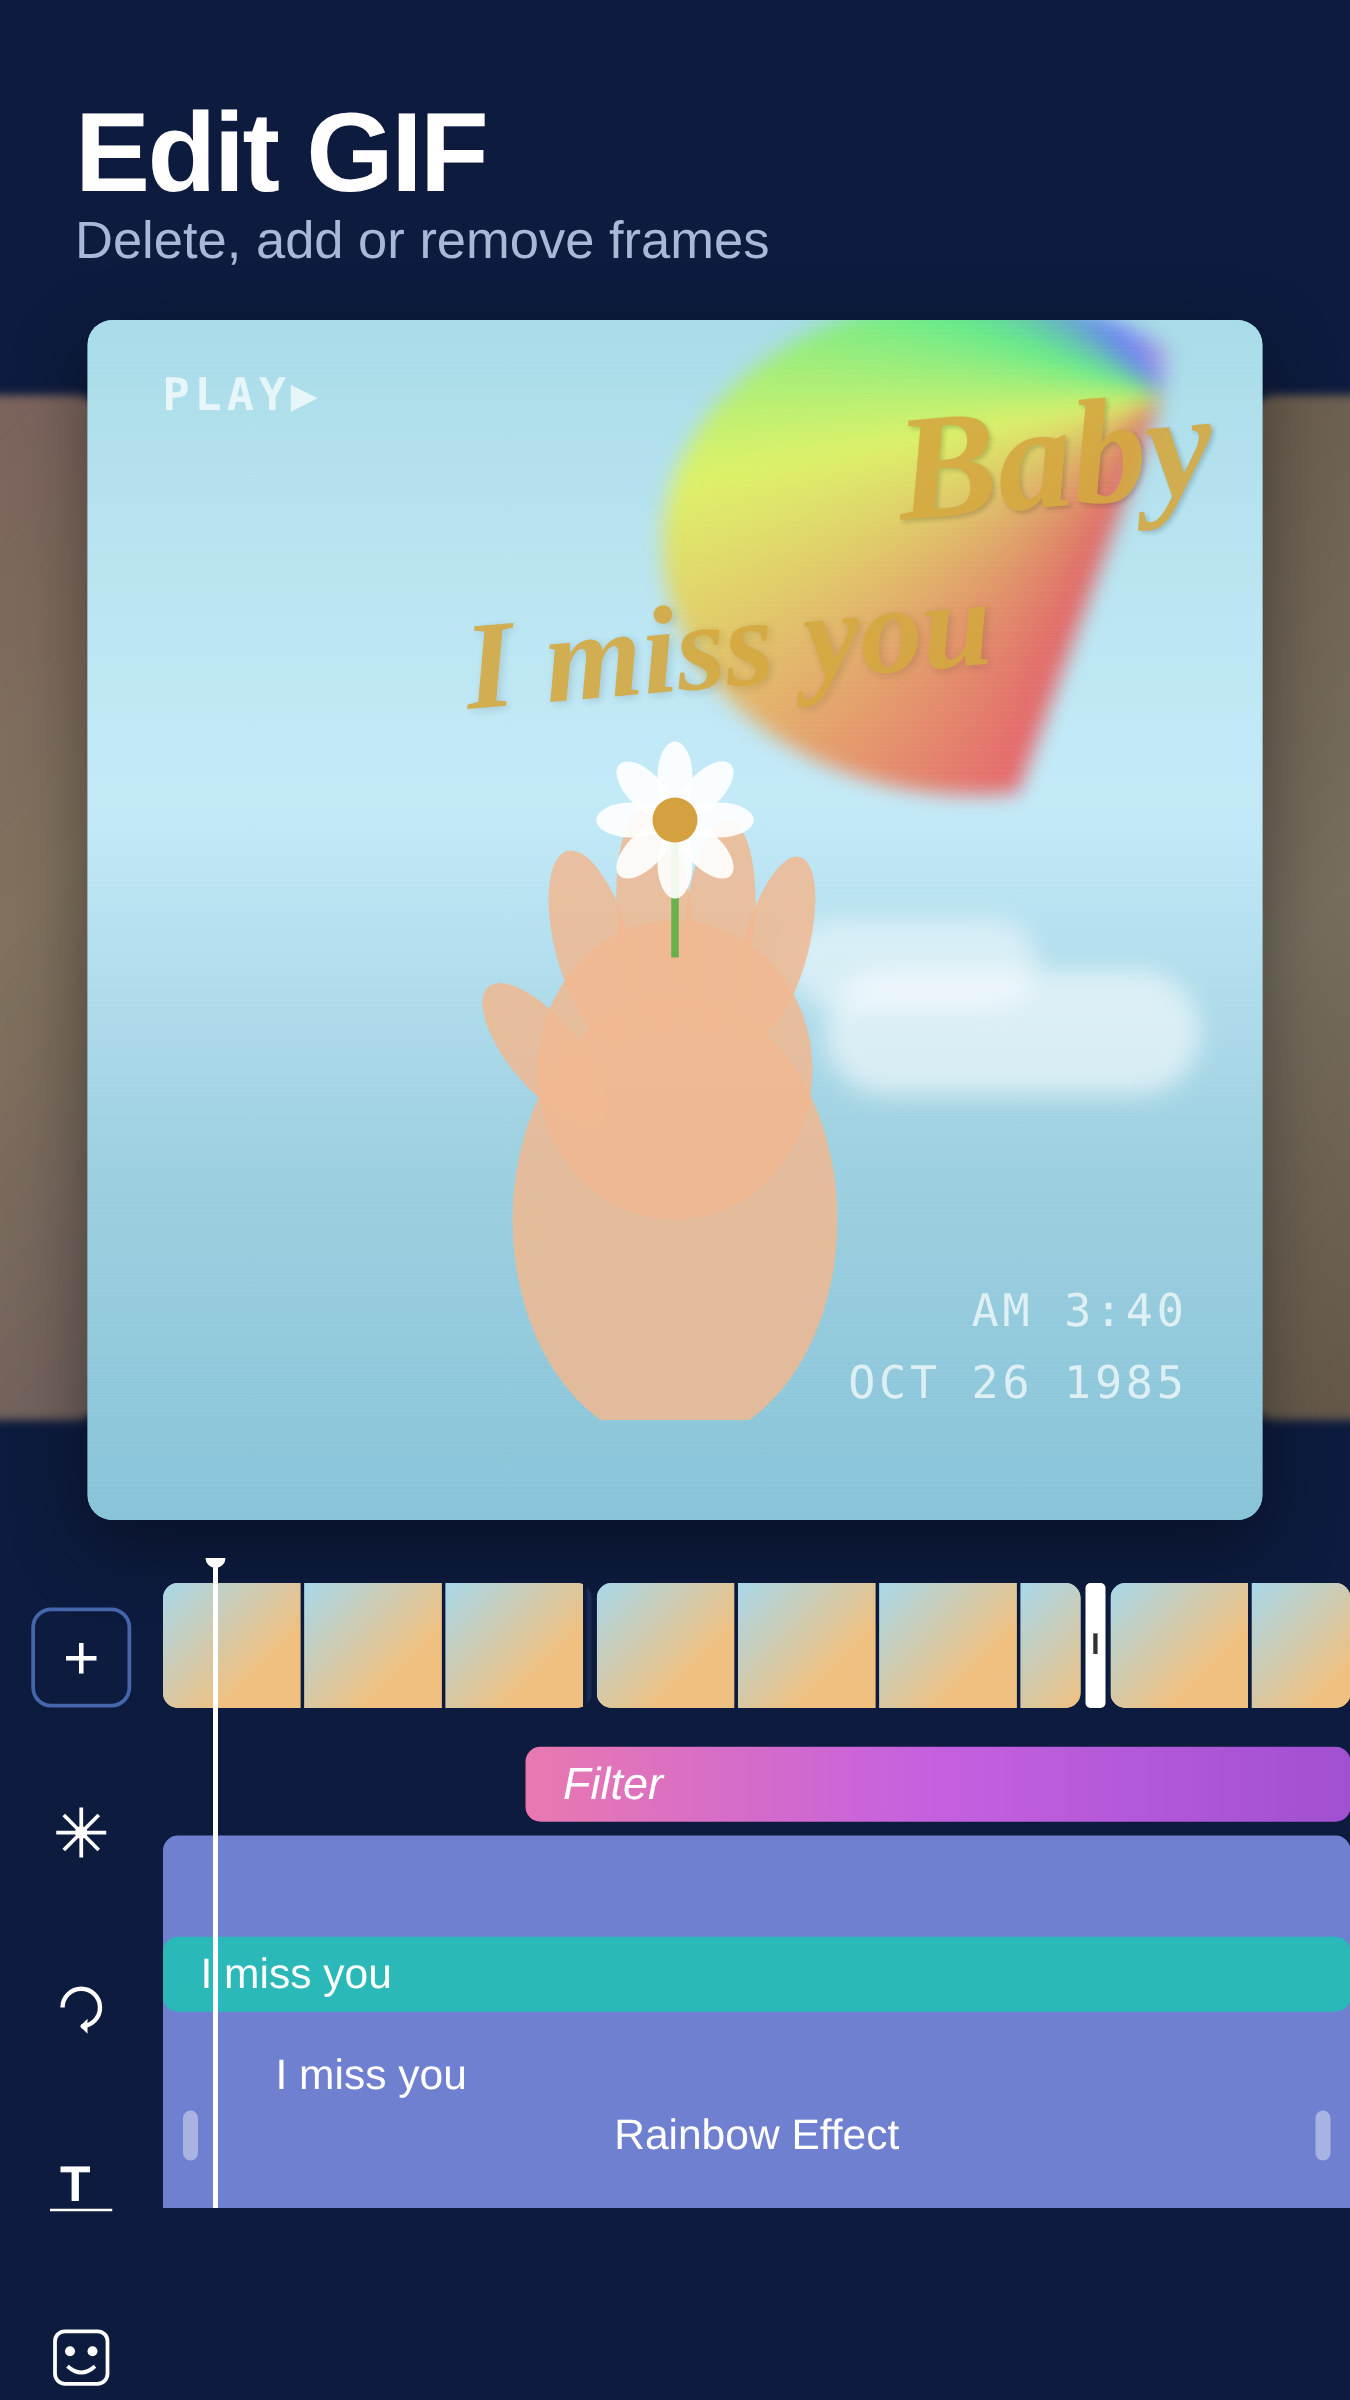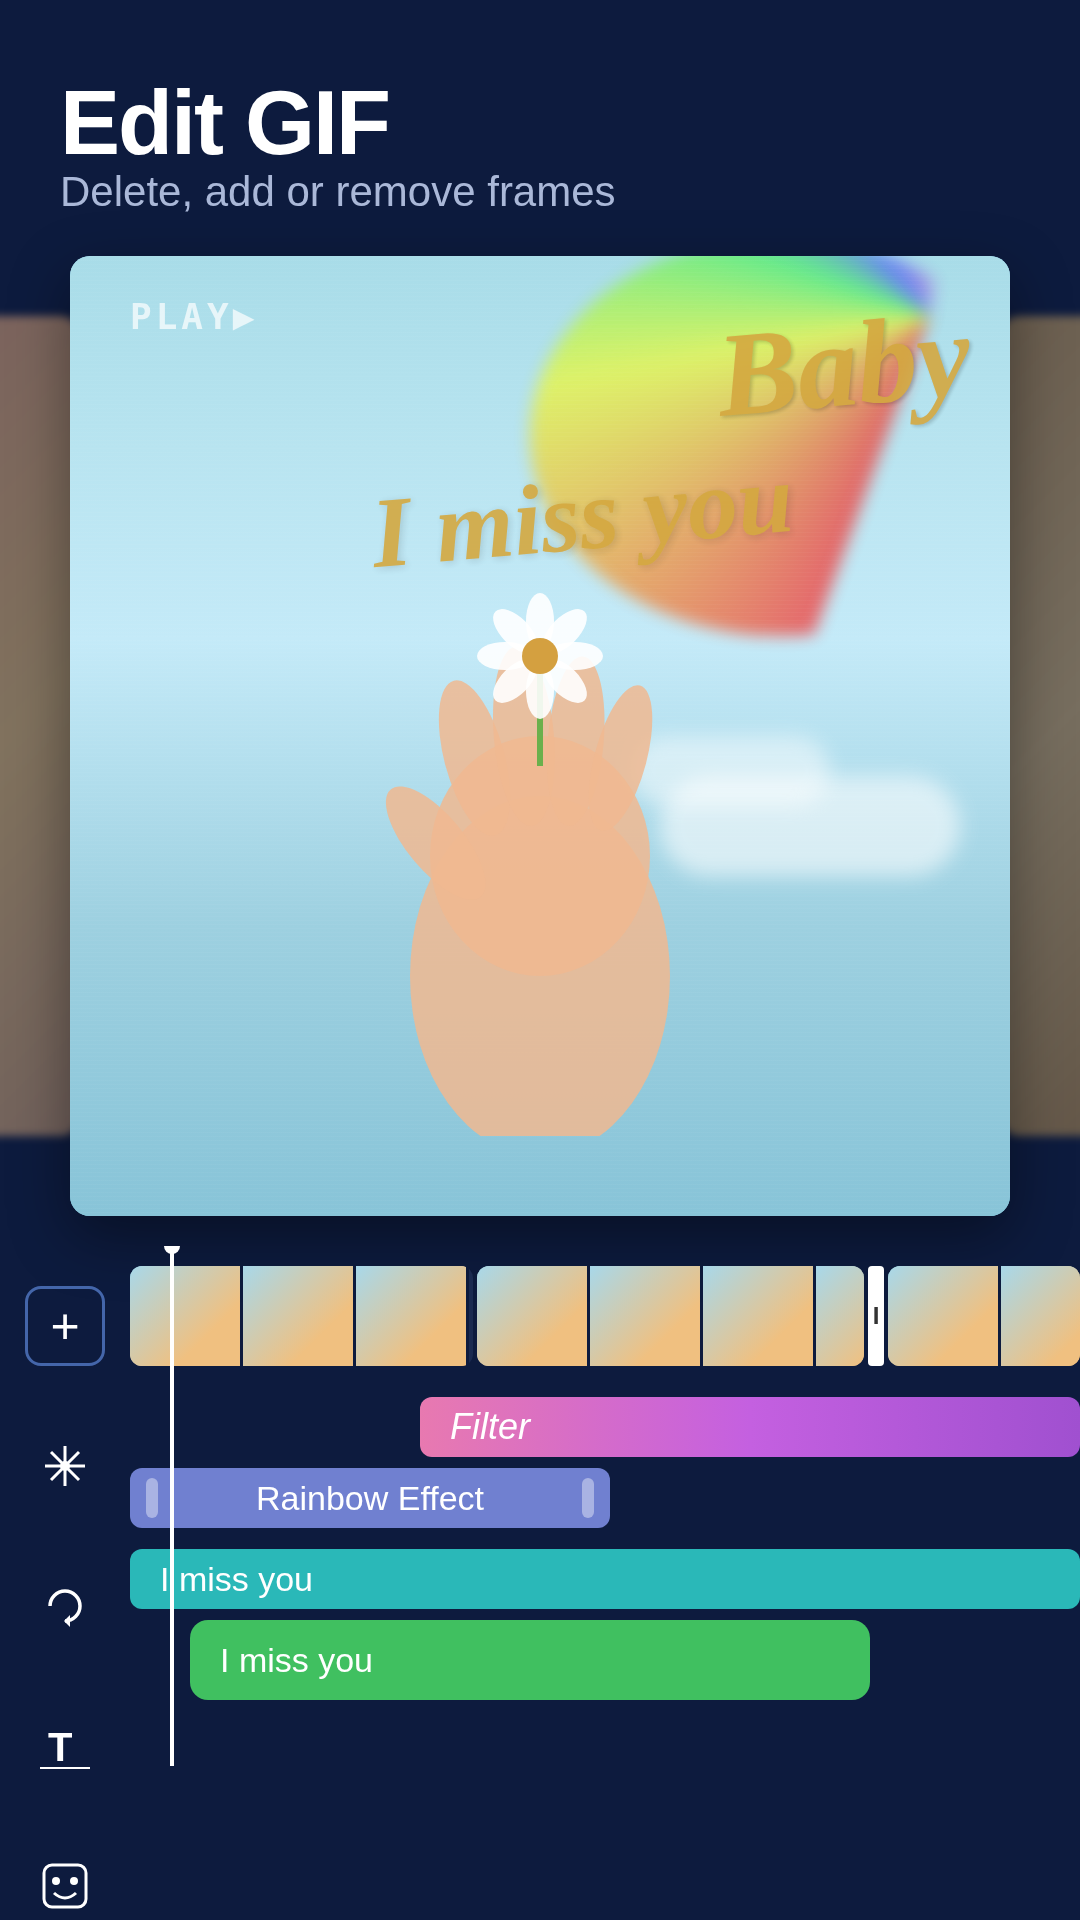--- a/index.html
+++ b/index.html
@@ -349,20 +349,21 @@
       color: #ffffff;
       font-size: 36px;
       font-weight: 500;
     }
 
     .effects-row {
       display: flex;
       gap: 8px;
       margin: 6px 0;
       height: 70px;
+      flex-direction: column;
     }
 
     .track-rainbow {
       flex: 0 0 480px;
       height: 60px;
       background: #7080d0;
       border-radius: 12px;
       display: flex;
       align-items: center;
       padding: 0 16px;
@@ -482,20 +483,24 @@
         </g>
       </svg>
     </div>
 
     <div class="play-button">PLAY▶</div>
 
     <div class="text-baby">Baby</div>
 
     <div class="text-miss-you">I miss you</div>
 
+    <div class="vhs-timestamp">
+      <div>AM   3:40</div>
+      <div>OCT  26  1985</div>
+    </div>
   </div>
 </div>
 
 <div class="timeline-section">
 
   <div class="left-toolbar">
     <div class="toolbar-btn toolbar-btn-add">
       <span style="font-size:50px;font-weight:300;">+</span>
     </div>
     <div class="toolbar-btn toolbar-btn-plain">

